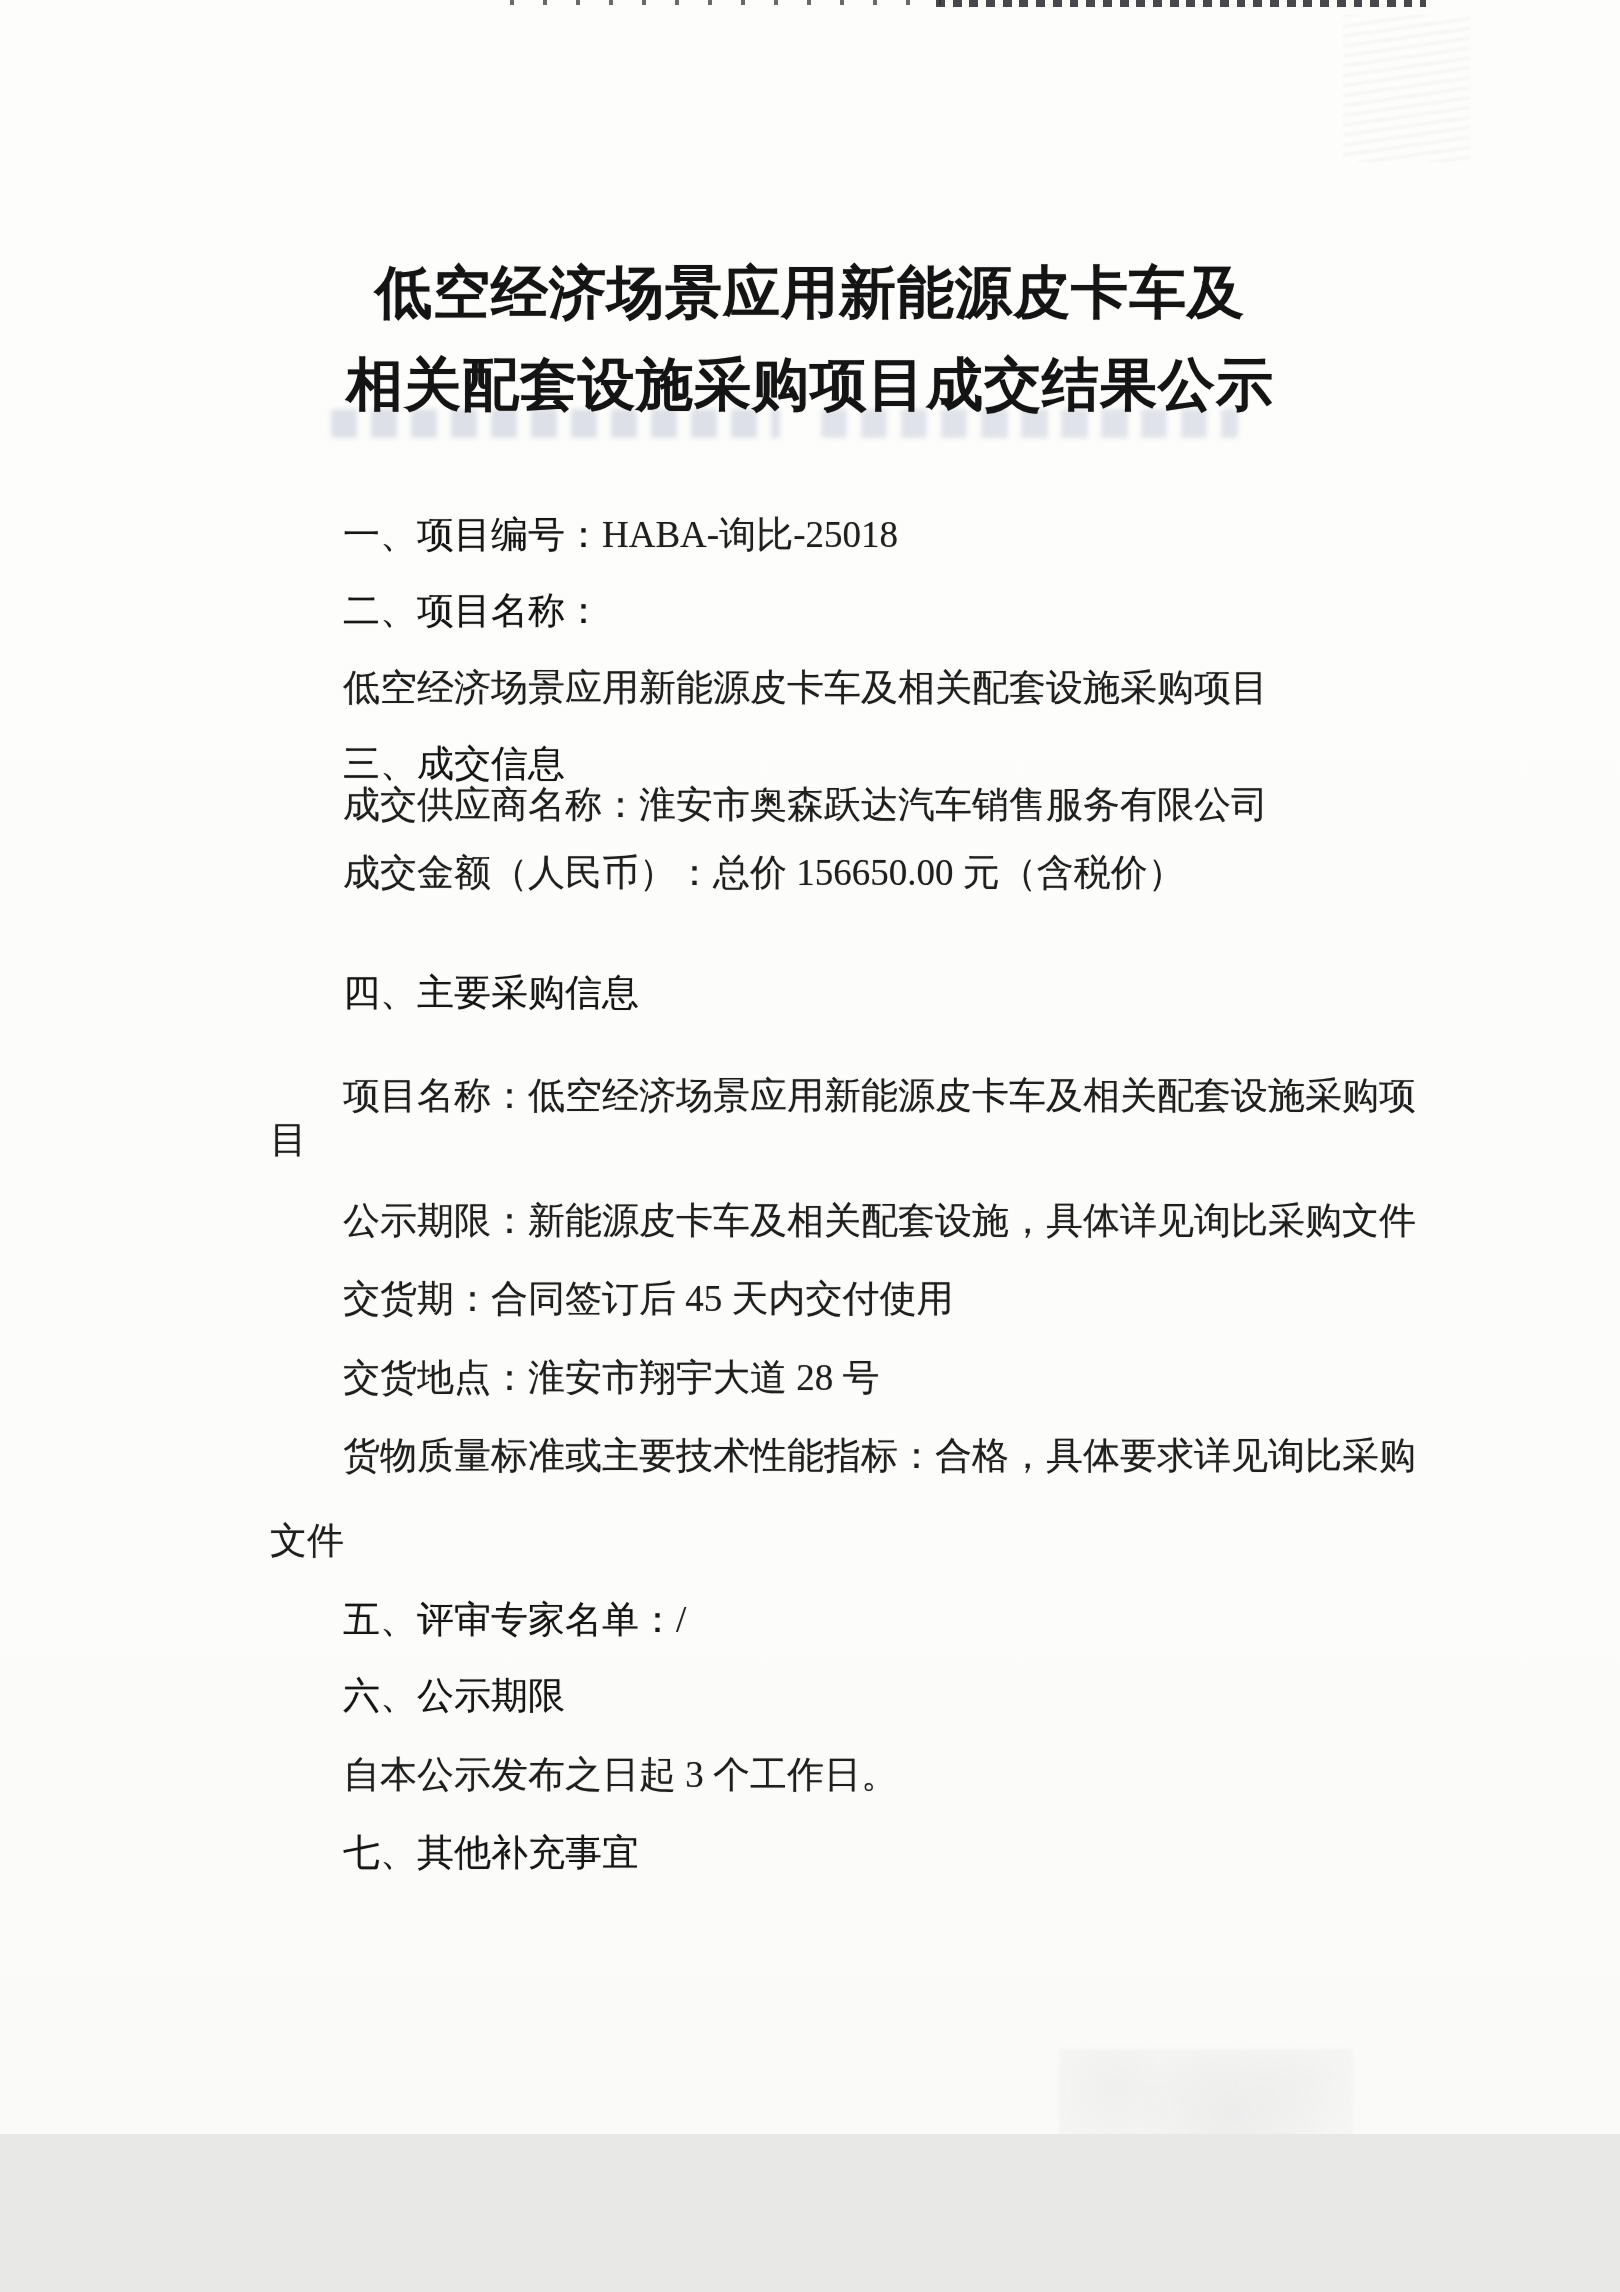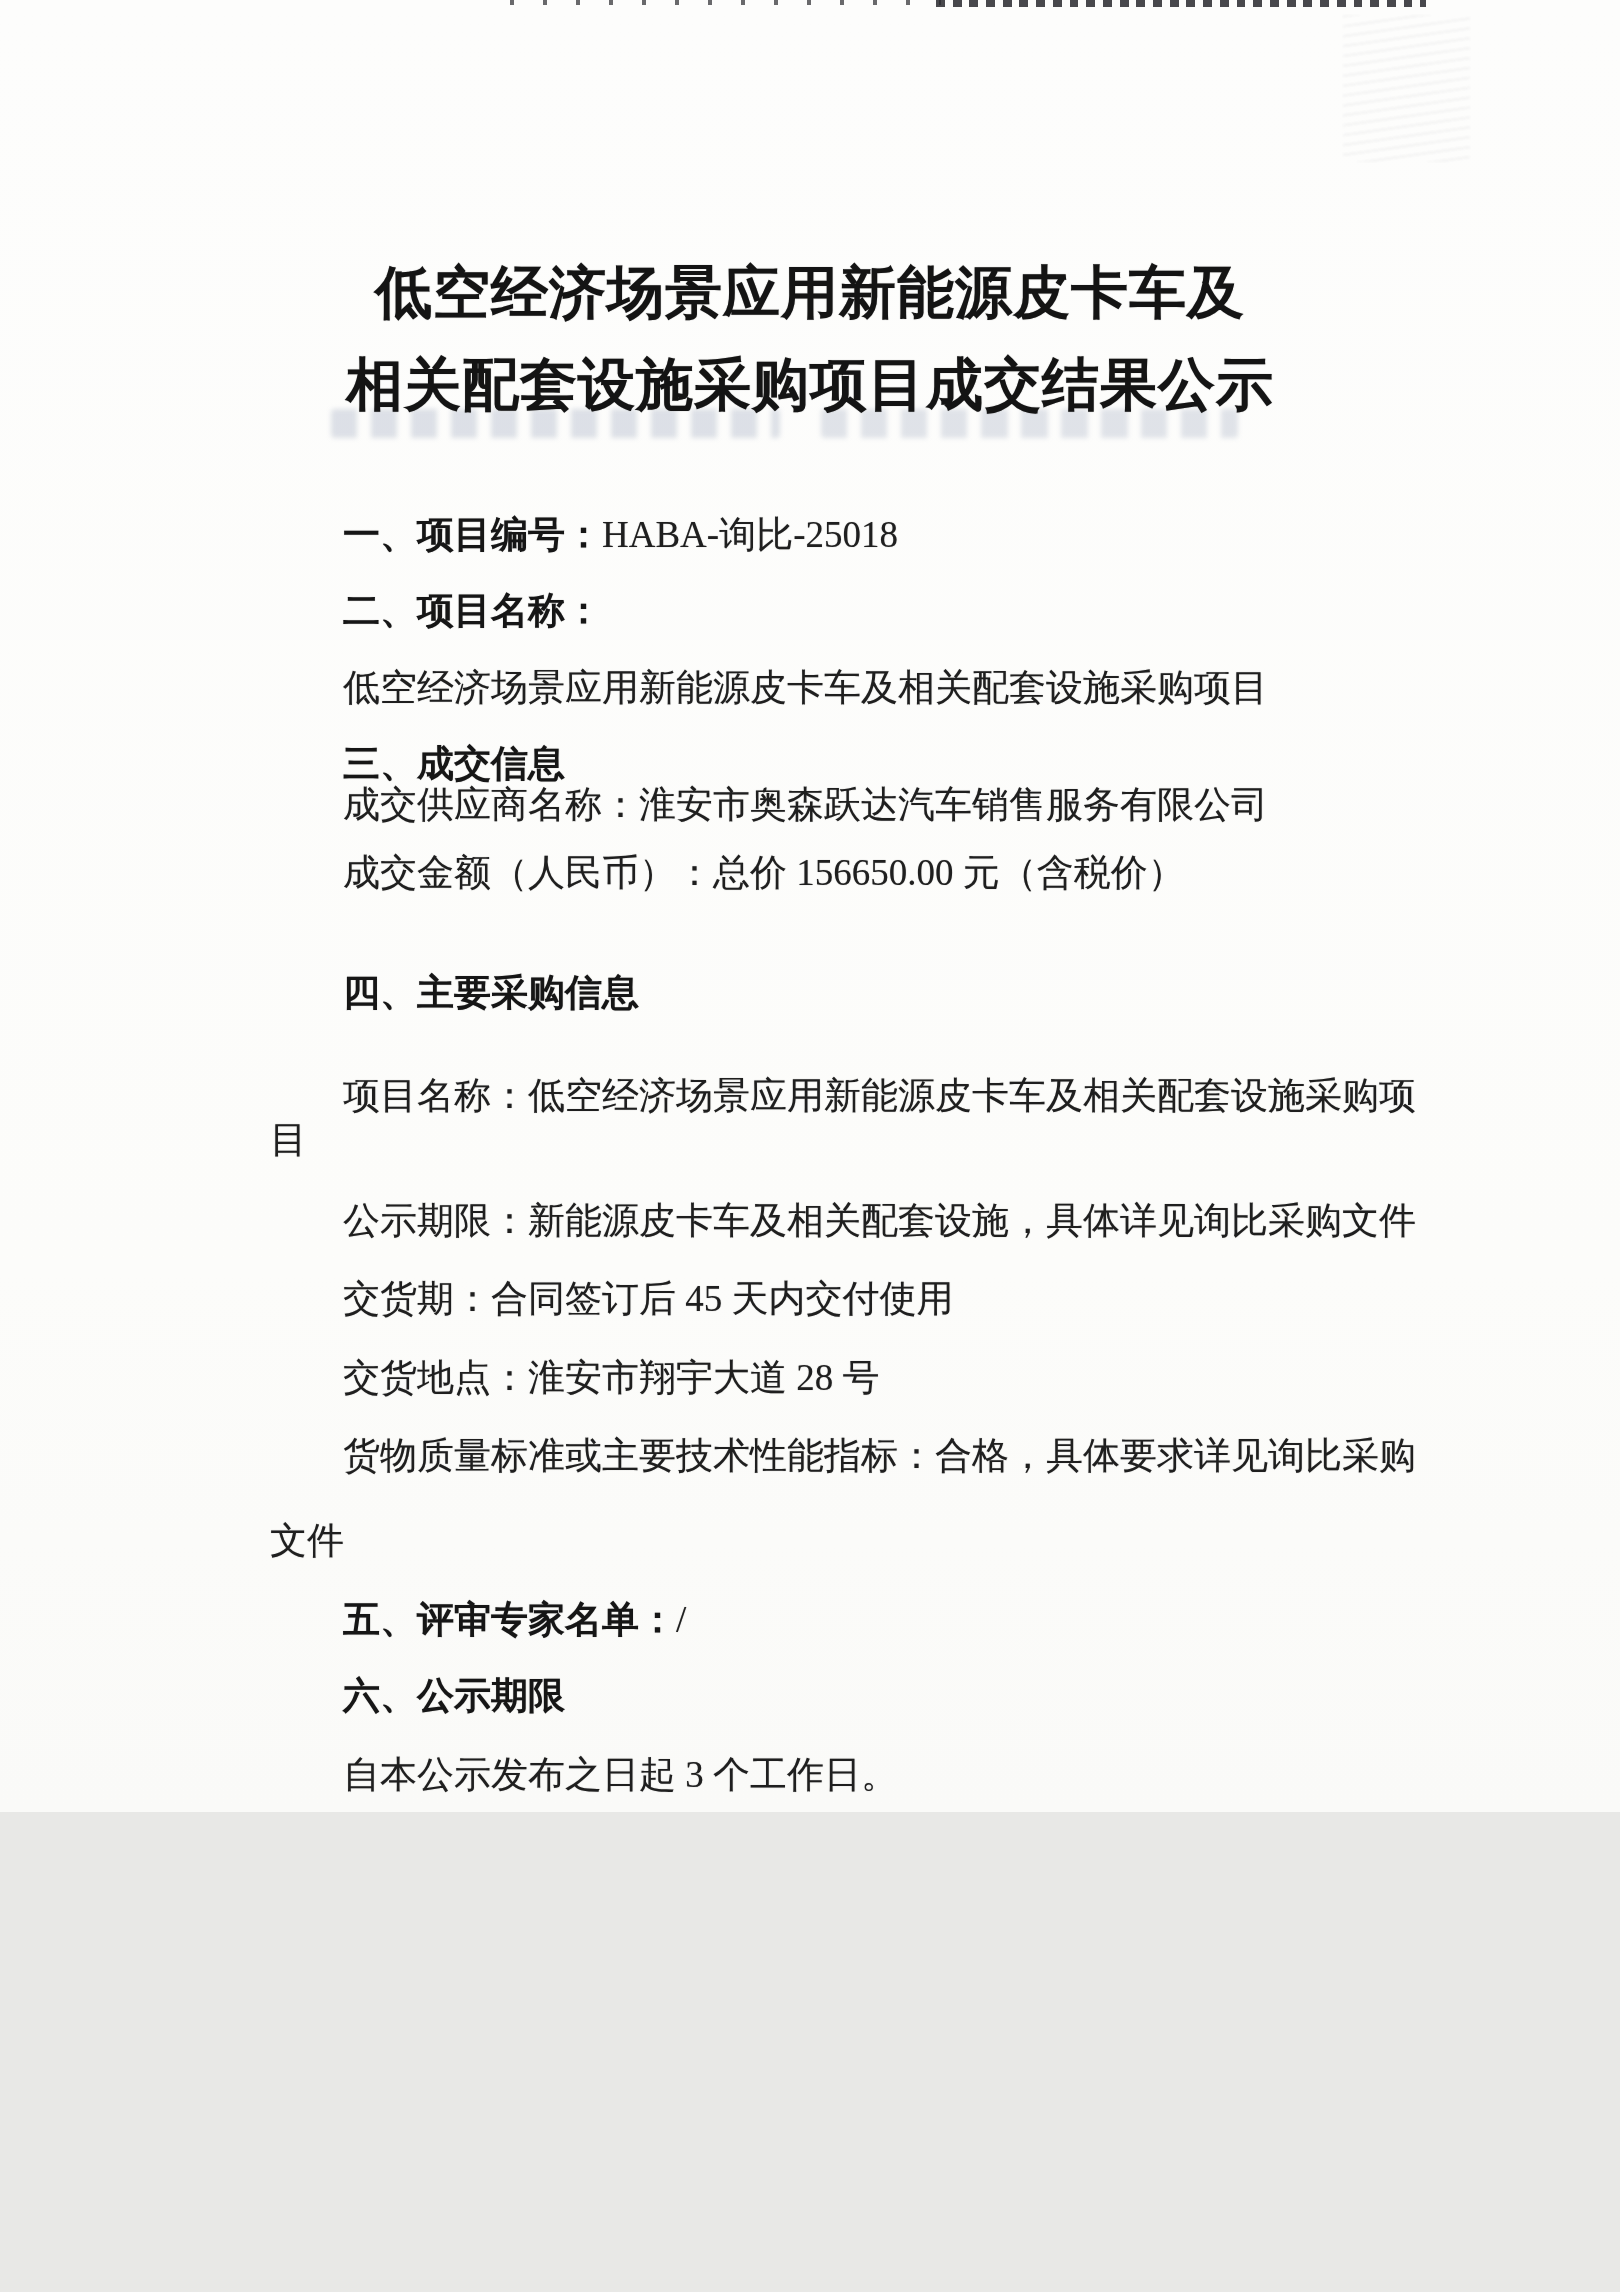--- a/index.html
+++ b/index.html
@@ -1,20 +1,20 @@
 <!DOCTYPE html>
 <html><head>
 <meta charset="utf-8">
 <style>
   * { margin: 0; padding: 0; box-sizing: border-box; }
   html, body { background: #e8e8e6; }
   .page {
     position: relative;
     width: 1620px;
-    height: 1812px;
+    height: 2134px;
     margin: 0 auto;
     background: linear-gradient(180deg, #fdfdfc 0%, #fcfcfa 70%, #fafaf8 100%);
     overflow: hidden;
     font-family: "Liberation Serif", "DejaVu Serif", serif;
     color: #1c1c1c;
   }
 
   
   .title-block {
     position: absolute;
@@ -38,21 +38,21 @@
     position: absolute;
     left: 270px;
     width: 1157px;
     font-size: 37px;
     line-height: 45px;
     white-space: nowrap;
     color: #1f1f1f;
     text-shadow: 0 0 1px rgba(25,25,25,0.40);
   }
   .indent { padding-left: 73px; }
-  .b { font-weight: 700; color: #161616; }
+  .b { font-weight: 400; color: #161616; }
   .r { font-weight: 400; }
 
   
   .artifact { position: absolute; pointer-events: none; }
   .top-speckles-sparse {
     top: 0; left: 520; left: 510px; width: 431px; height: 4.9px;
     background: repeating-linear-gradient(90deg,
       rgba(55,55,60,0.75) 0 3.9px, transparent 3.9px 33px);
     filter: blur(0.4px);
   }

